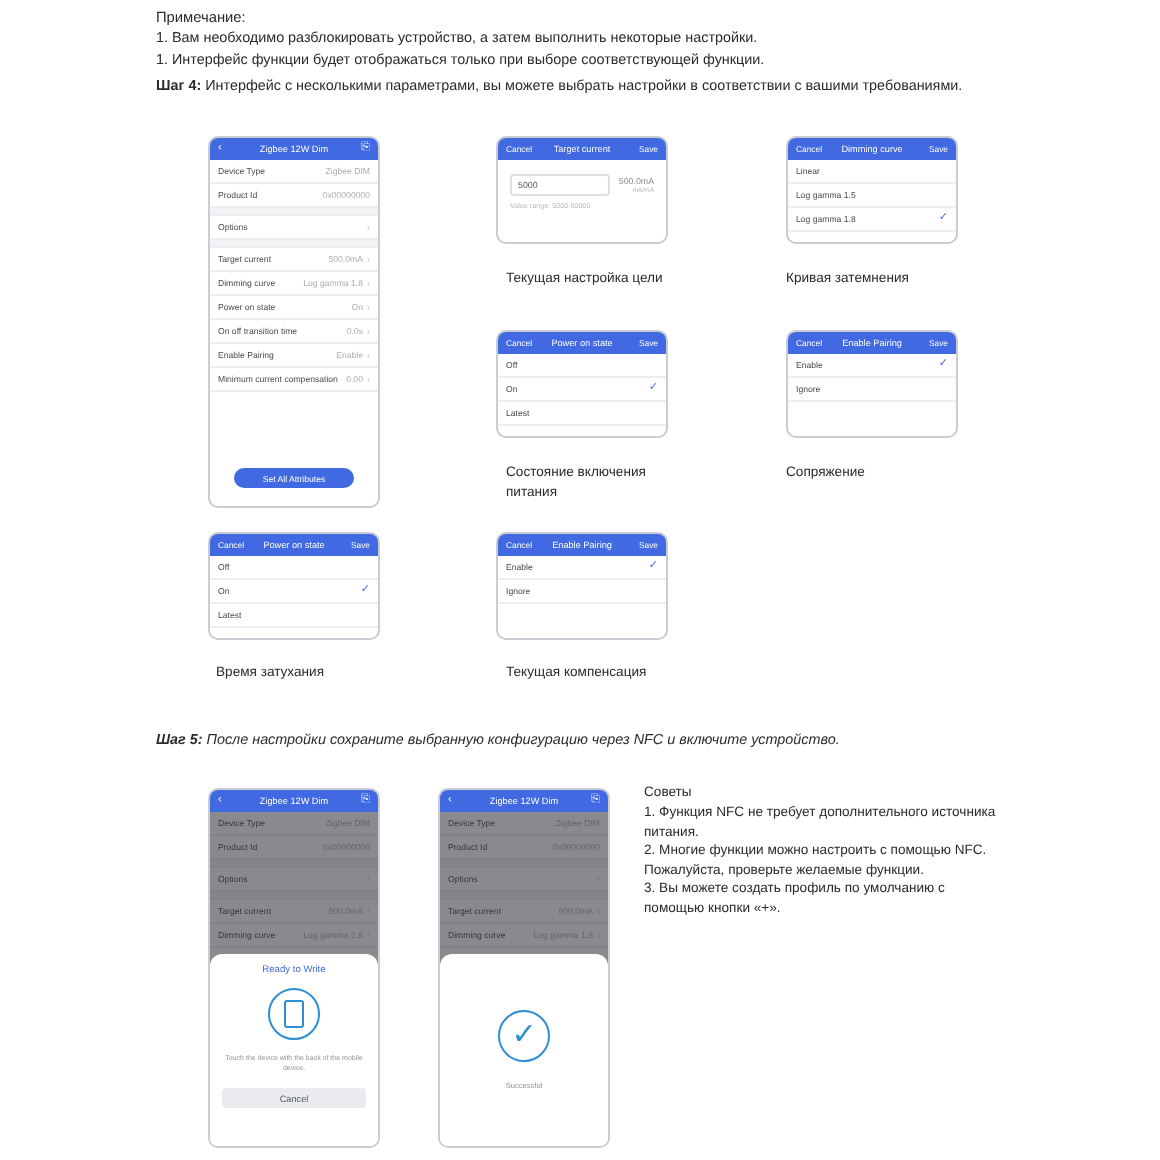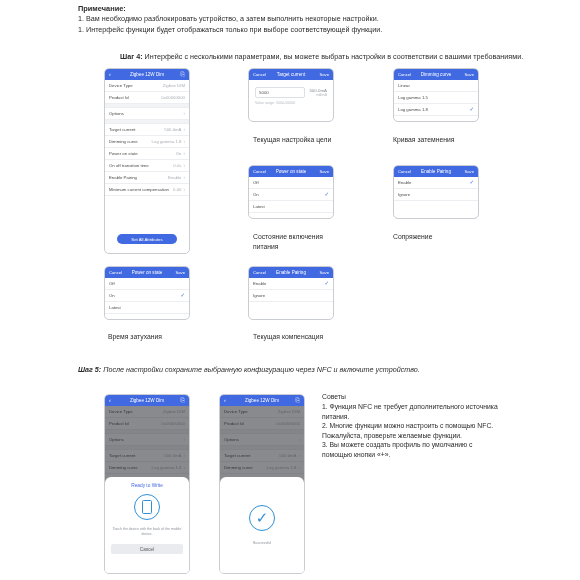--- a/index.html
+++ b/index.html
@@ -7,25 +7,25 @@
     width: 580px; height: 580px;
     background: #ffffff;
     font-family: "Liberation Sans", sans-serif;
     color: #3a3a3a;
     overflow: hidden;
   }
   .page { position: relative; width: 580px; height: 580px; padding: 0; }
 
   
   .note-block { position: absolute; left: 78px; top: 3px; width: 420px; }
-  .note-title { font-size: 7.4px; font-weight: bold; color: #2b2b2b; line-height: 11px; }
+  .note-title { font-size: 7.4px; font-weight: normal; color: #2b2b2b; line-height: 11px; }
   .note-line { font-size: 7.2px; color: #2b2b2b; line-height: 10.5px; }
 
   .step-block { position: absolute; font-size: 7.2px; color: #2b2b2b; line-height: 10.5px; }
-  .step-4 { left: 78px; top: 52px; width: 430px; margin-left: 42px; }
+  .step-4 { left: 78px; top: 38px; width: 430px; }
   .step-5 { left: 78px; top: 365px; width: 430px; font-style: italic; }
   .step-lbl { font-weight: bold; }
 
   
   .phone {
     position: absolute;
     background: #ffffff;
     border: 1px solid #c9ccd1;
     border-radius: 5px;
     overflow: hidden;

